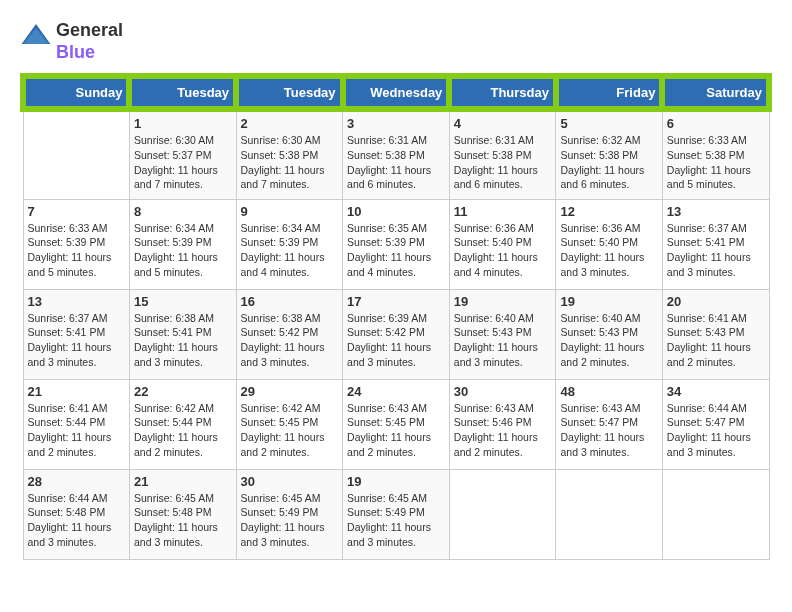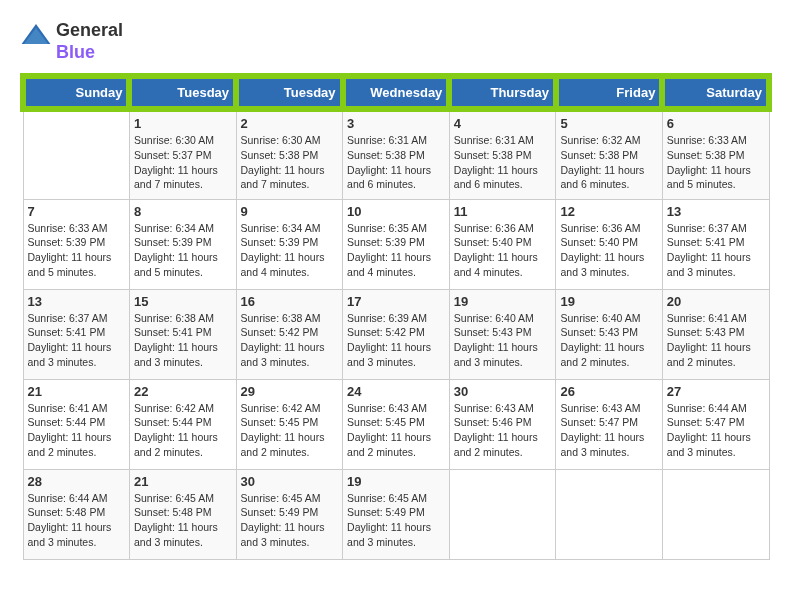--- a/index.html
+++ b/index.html
@@ -226,25 +226,25 @@
         </td>
         <td>
           <div class="day-num">24</div>
           <div class="day-info">Sunrise: 6:43 AM<br>Sunset: 5:45 PM<br>Daylight: 11 hours and 2 minutes.</div>
         </td>
         <td>
           <div class="day-num">30</div>
           <div class="day-info">Sunrise: 6:43 AM<br>Sunset: 5:46 PM<br>Daylight: 11 hours and 2 minutes.</div>
         </td>
         <td>
-          <div class="day-num">26</div>
+          <div class="day-num">48</div>
           <div class="day-info">Sunrise: 6:43 AM<br>Sunset: 5:47 PM<br>Daylight: 11 hours and 3 minutes.</div>
         </td>
         <td>
-          <div class="day-num">27</div>
+          <div class="day-num">34</div>
           <div class="day-info">Sunrise: 6:44 AM<br>Sunset: 5:47 PM<br>Daylight: 11 hours and 3 minutes.</div>
         </td>
       </tr>
       <tr>
         <td>
           <div class="day-num">28</div>
           <div class="day-info">Sunrise: 6:44 AM<br>Sunset: 5:48 PM<br>Daylight: 11 hours and 3 minutes.</div>
         </td>
         <td>
           <div class="day-num">21</div>

